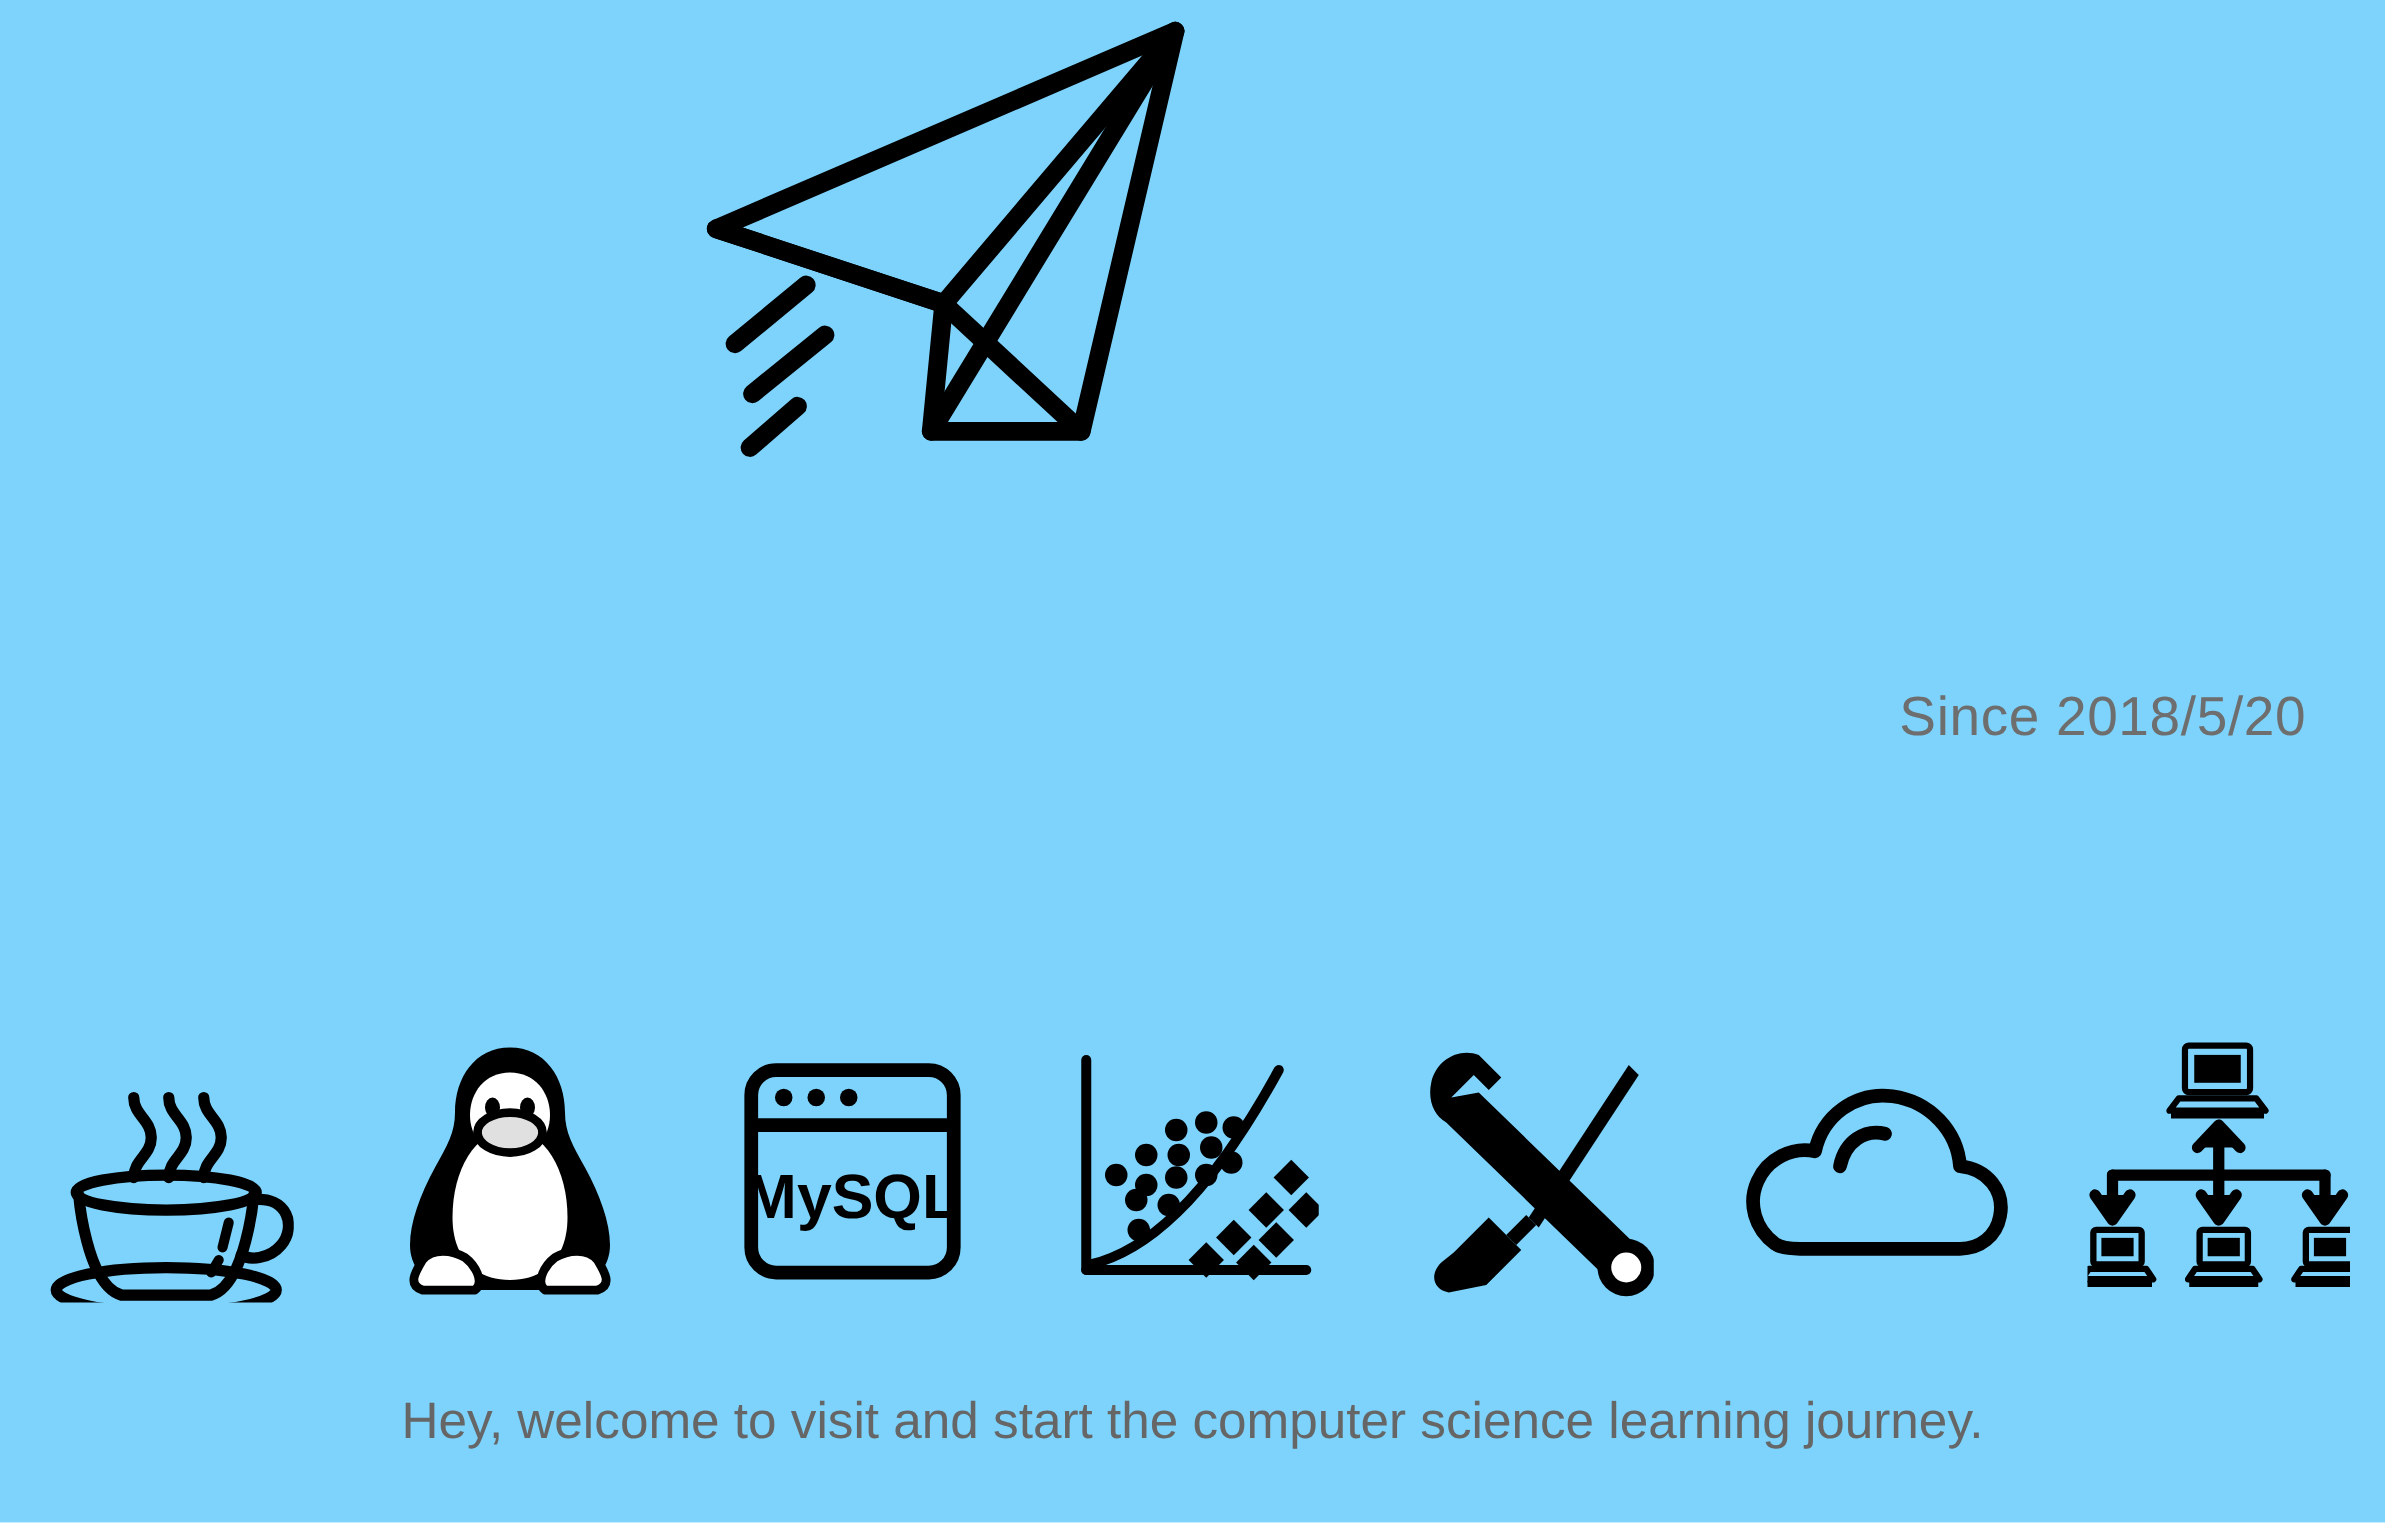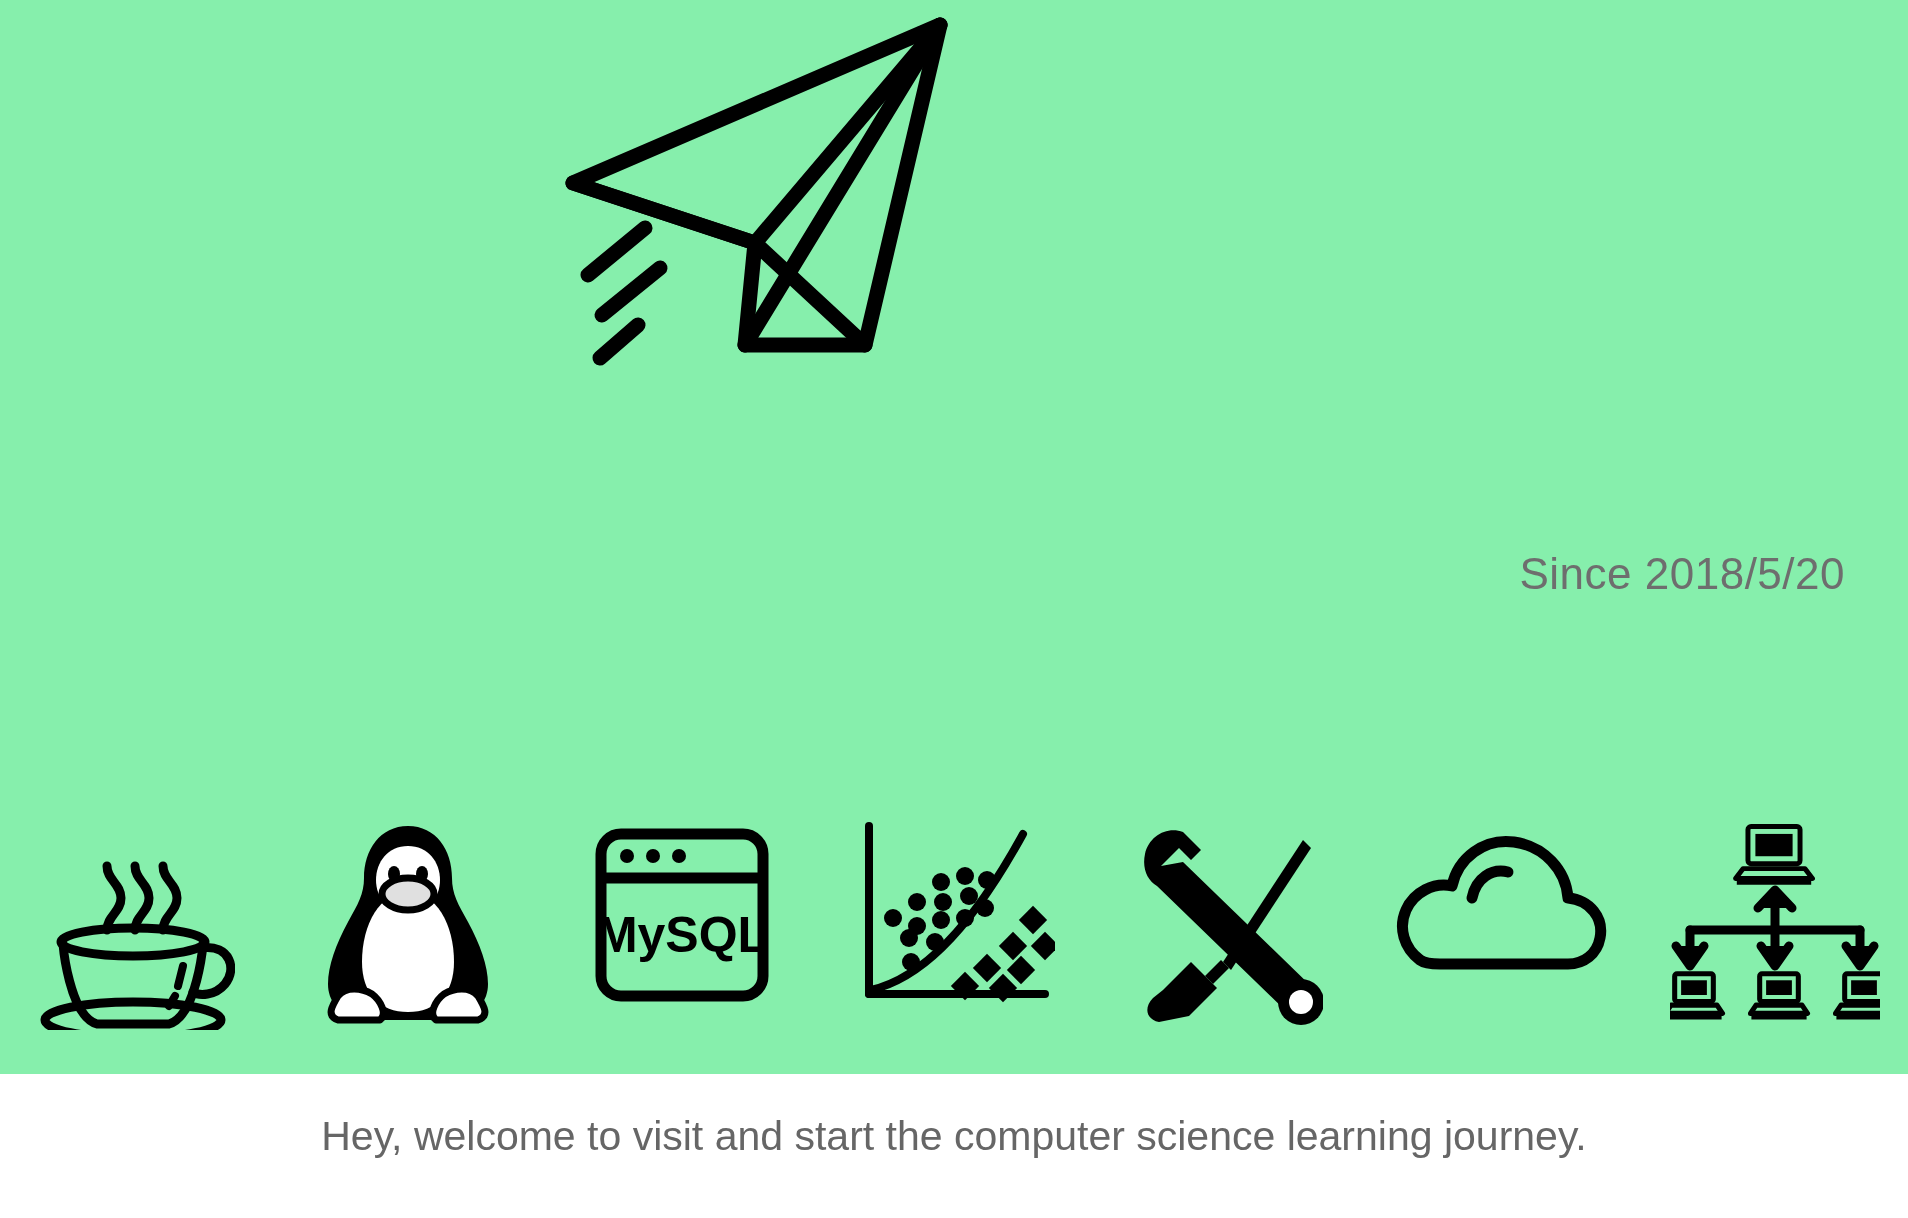--- a/index.html
+++ b/index.html
@@ -6,22 +6,22 @@
   html, body {
     width: 1908px;
     height: 1218px;
     background: #ffffff;
     font-family: "Liberation Sans", sans-serif;
     overflow: hidden;
   }
   #page {
     position: relative;
     width: 1908px;
-    height: 1074px;
-    background: #86efac;
+    height: 1218px;
+    background: #7dd3fc;
   }
 
   
   .hero-logo {
     position: absolute;
     left: 540px;
     top: 0px;
     width: 440px;
     height: 400px;
   }
@@ -60,20 +60,21 @@
     width: 1870px;
     height: 250px;
     display: flex;
     align-items: center;
     justify-content: space-between;
   }
   .tech-icon {
     width: 230px;
     height: 235px;
     display: flex;
+    align-items: center;
     justify-content: center;
   }
   .tech-icon svg { display: block; }
 
   
   .tagline {
     position: absolute;
     left: 0;
     top: 1112px;
     width: 1908px;

